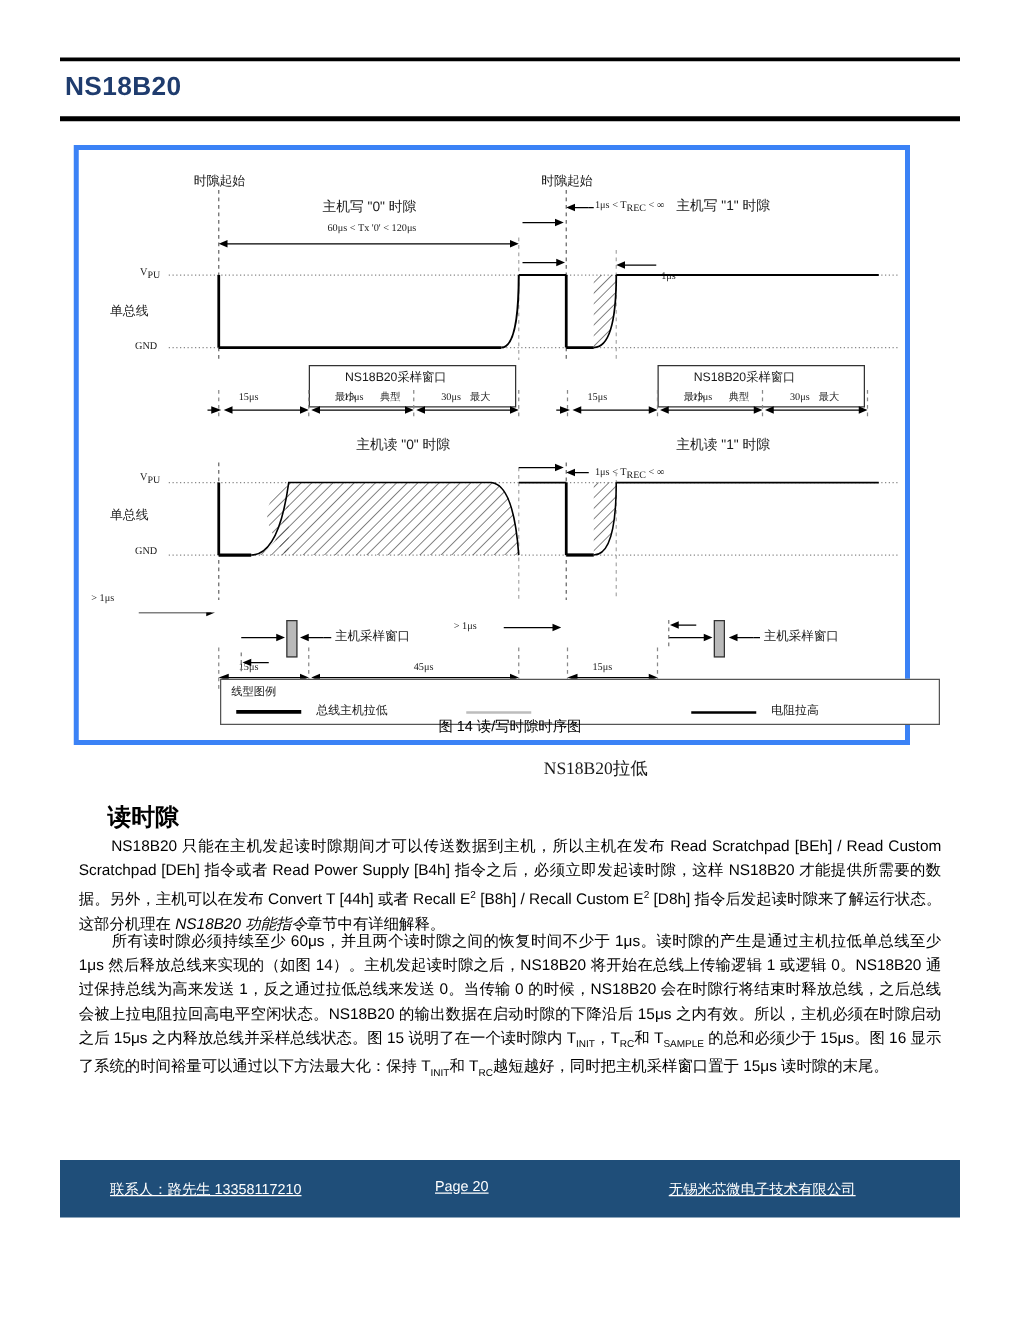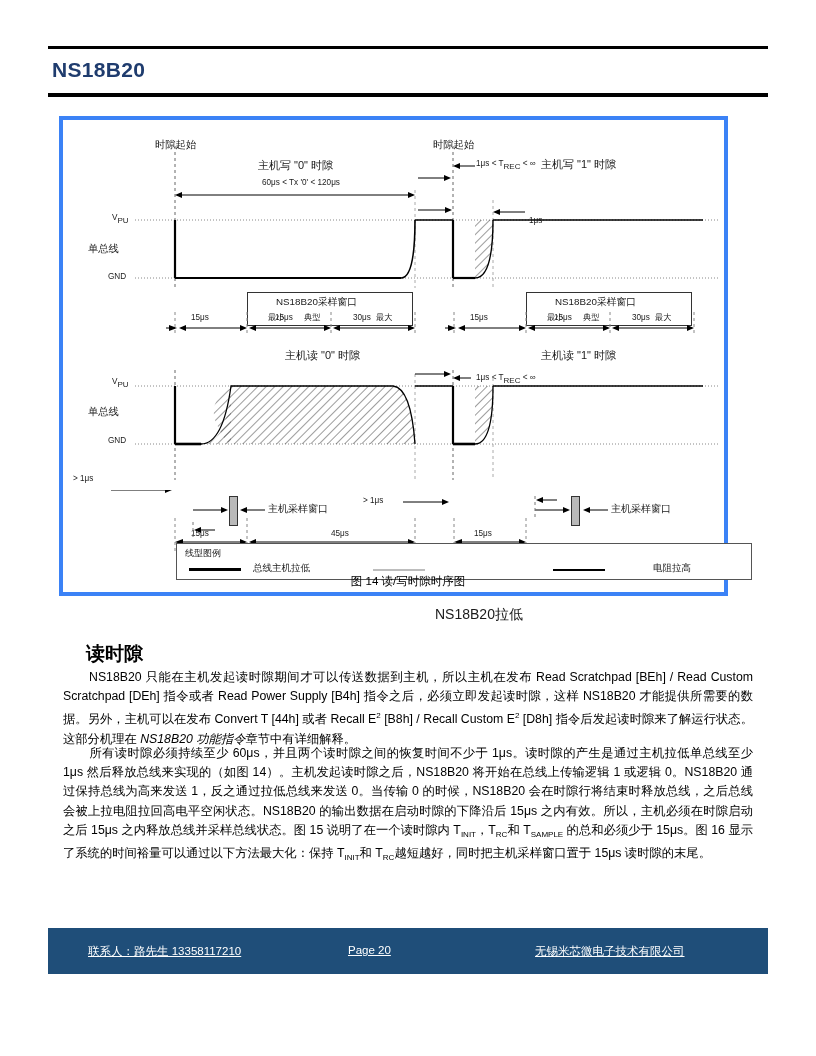--- a/index.html
+++ b/index.html
@@ -93,21 +93,21 @@
     position: absolute;
     top: 944px;
     font-size: 11.5px;
     color: #ffffff;
     text-decoration: underline;
   }
   #footer-contact { left: 88px; }
   #footer-page { left: 348px; }
   #footer-company { left: 535px; }
   .lbl-cn { position: absolute; font-size: 10.3px; white-space: nowrap; color: #1a1a1a; }
-  .lbl-sm { position: absolute; font-size: 8.2px; white-space: nowrap; color: #1a1a1a; }
+  .lbl-sm { position: absolute; font-size: 8.2px; white-space: nowrap; color: #1a1a1a; font-family: Liberation Serif, serif; }
   .box-win {
     position: absolute;
     border: 1px solid #333;
     background: #fff;
     box-sizing: border-box;
   }
   .samp-bar {
     position: absolute;
     background: #b9b9b9;
     border: 1px solid #333;
@@ -360,21 +360,21 @@
     <div class="legend-box" style="left:113px; top:423px; width:576px; height:37px;">
       <div class="lbl-sm" style="left:8px; top:3px; font-size:9px;">线型图例</div>
 
       <div class="leg-line-thick" style="left:12px; top:24px; width:52px;"></div>
       <div class="lbl-sm" style="left:76px; top:18px; font-size:9.5px;">总线主机拉低</div>
 
       <div class="leg-line-gray" style="left:196px; top:25px; width:52px;"></div>
       <div class="lbl-sm" style="left:258px; top:18px; font-size:14px;margin-top:44px;">NS18B20拉低</div>
 
       <div class="leg-line-thin" style="left:376px; top:25px; width:52px;"></div>
-      <div class="lbl-sm" style="left:440px; top:18px; font-size:9.5px;margin-left:36px;">电阻拉高</div>
+      <div class="lbl-sm" style="left:440px; top:18px; font-size:9.5px;">电阻拉高</div>
     </div>
 
   </div>
 </div>
 
 <div class="fig-caption">图 14 读/写时隙时序图</div>
 
 <div class="sec-heading">读时隙</div>
 
 <div class="para" id="para1">

